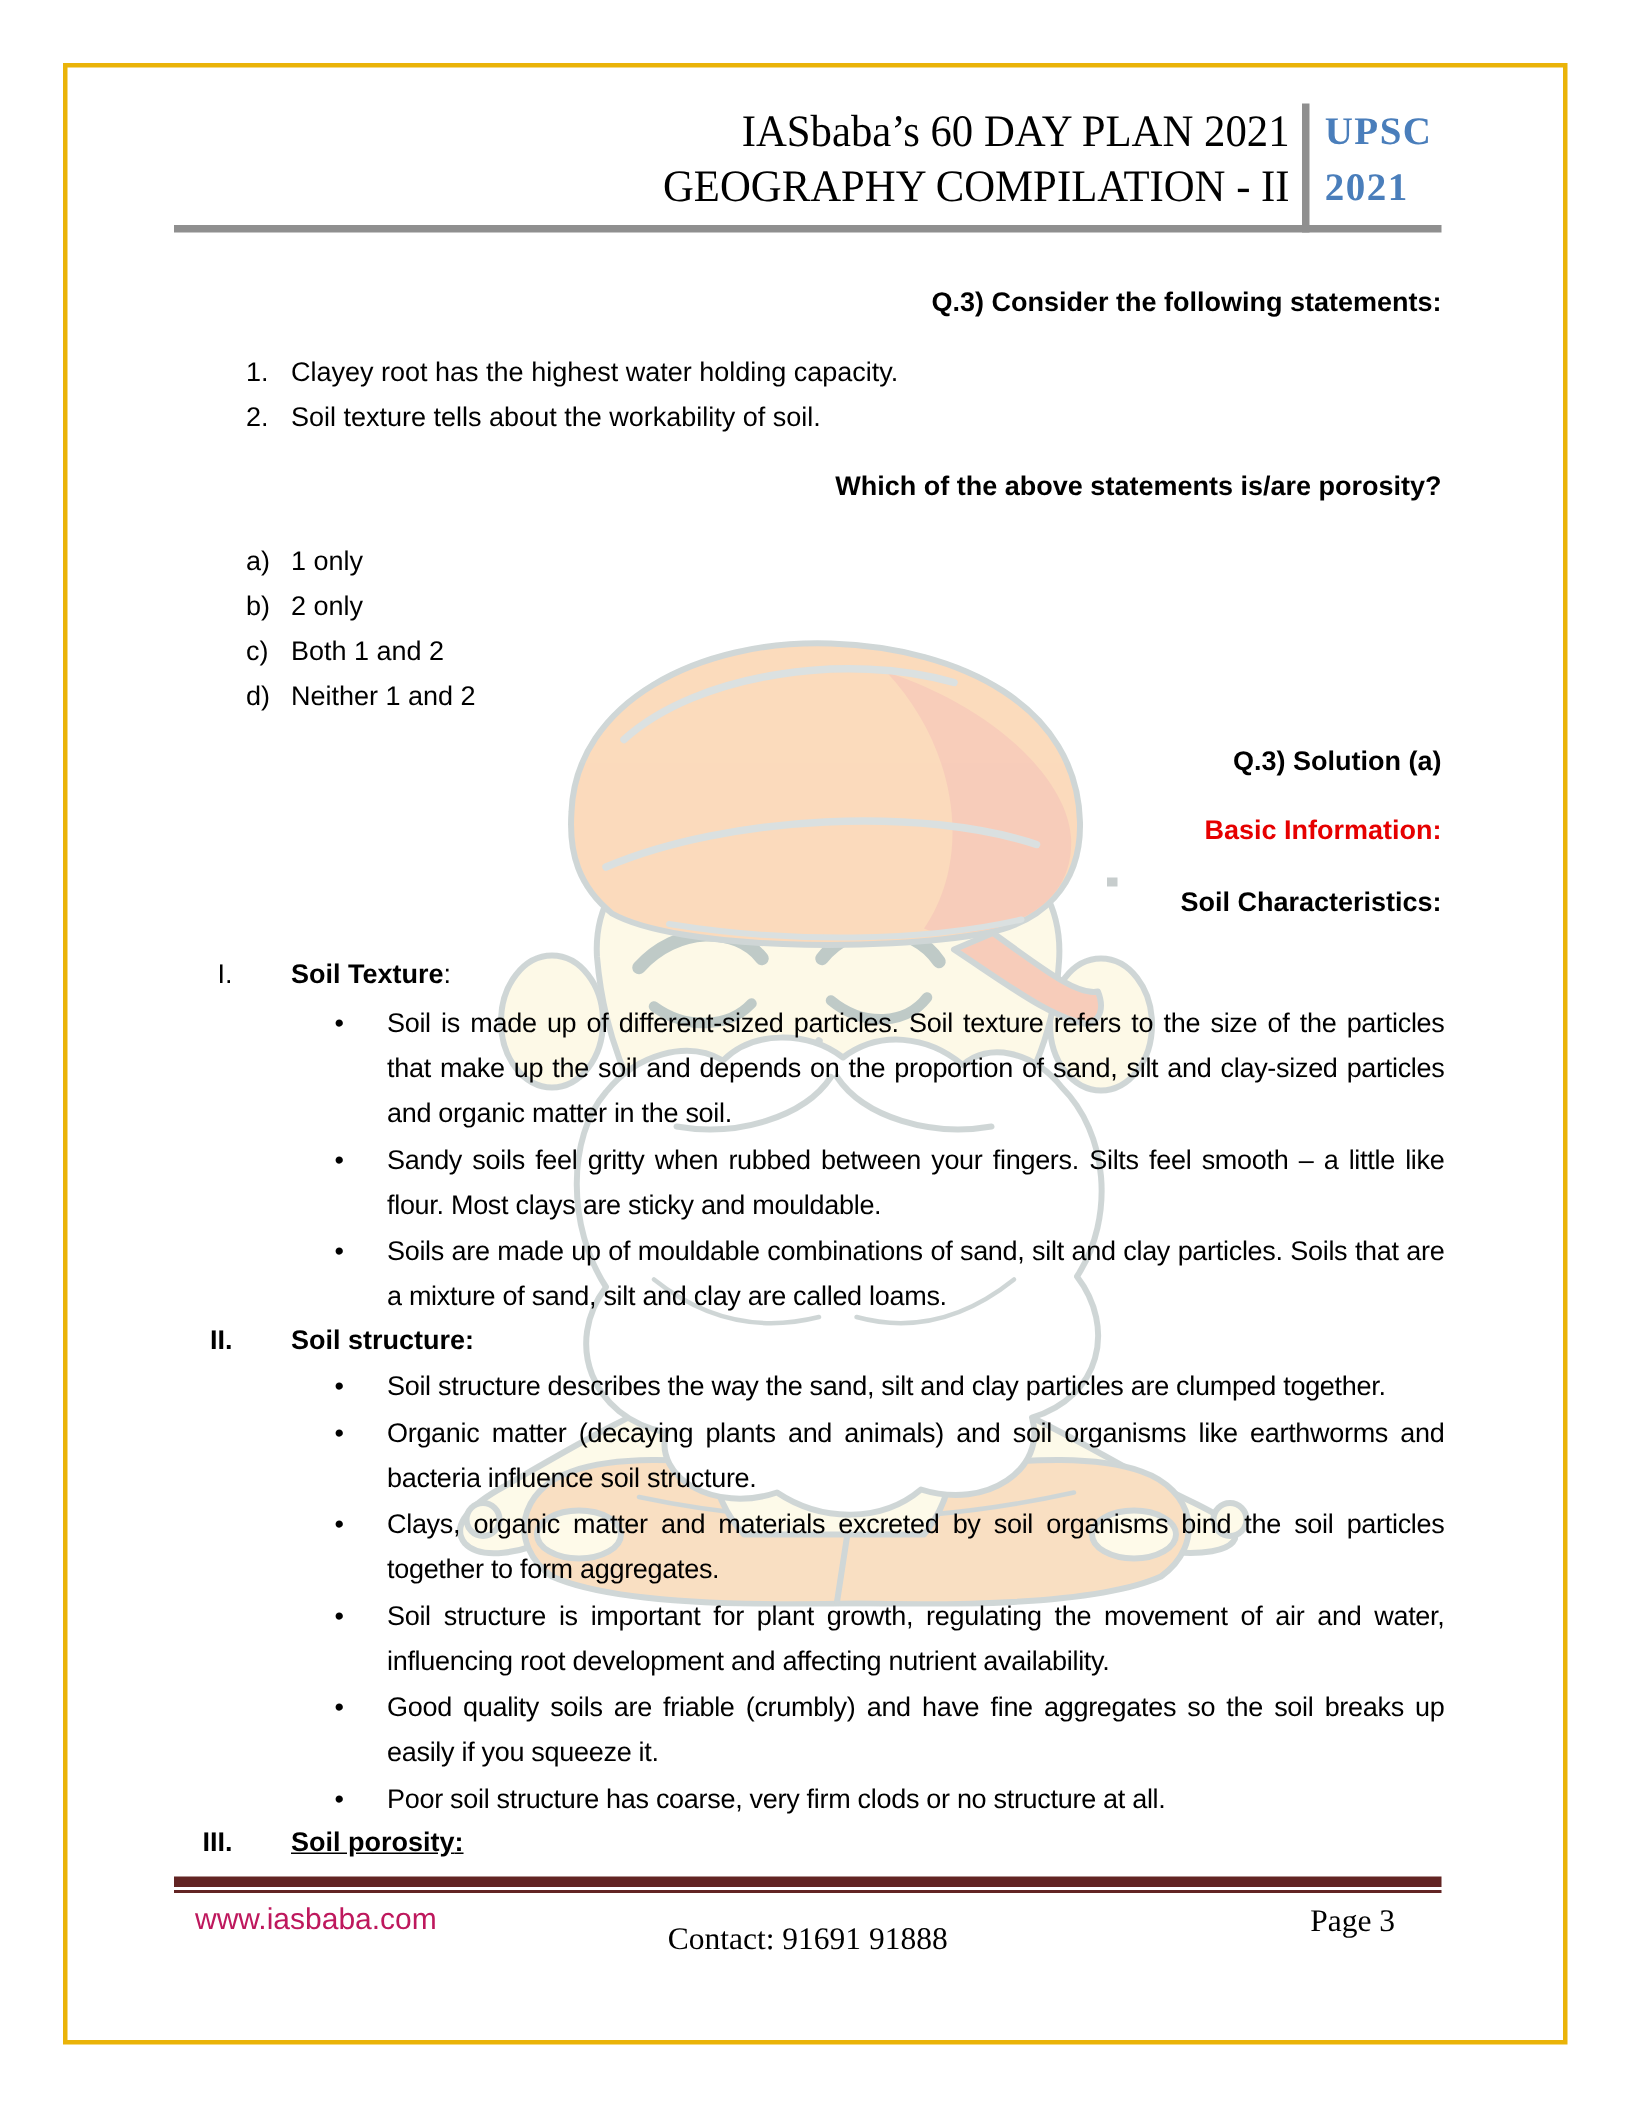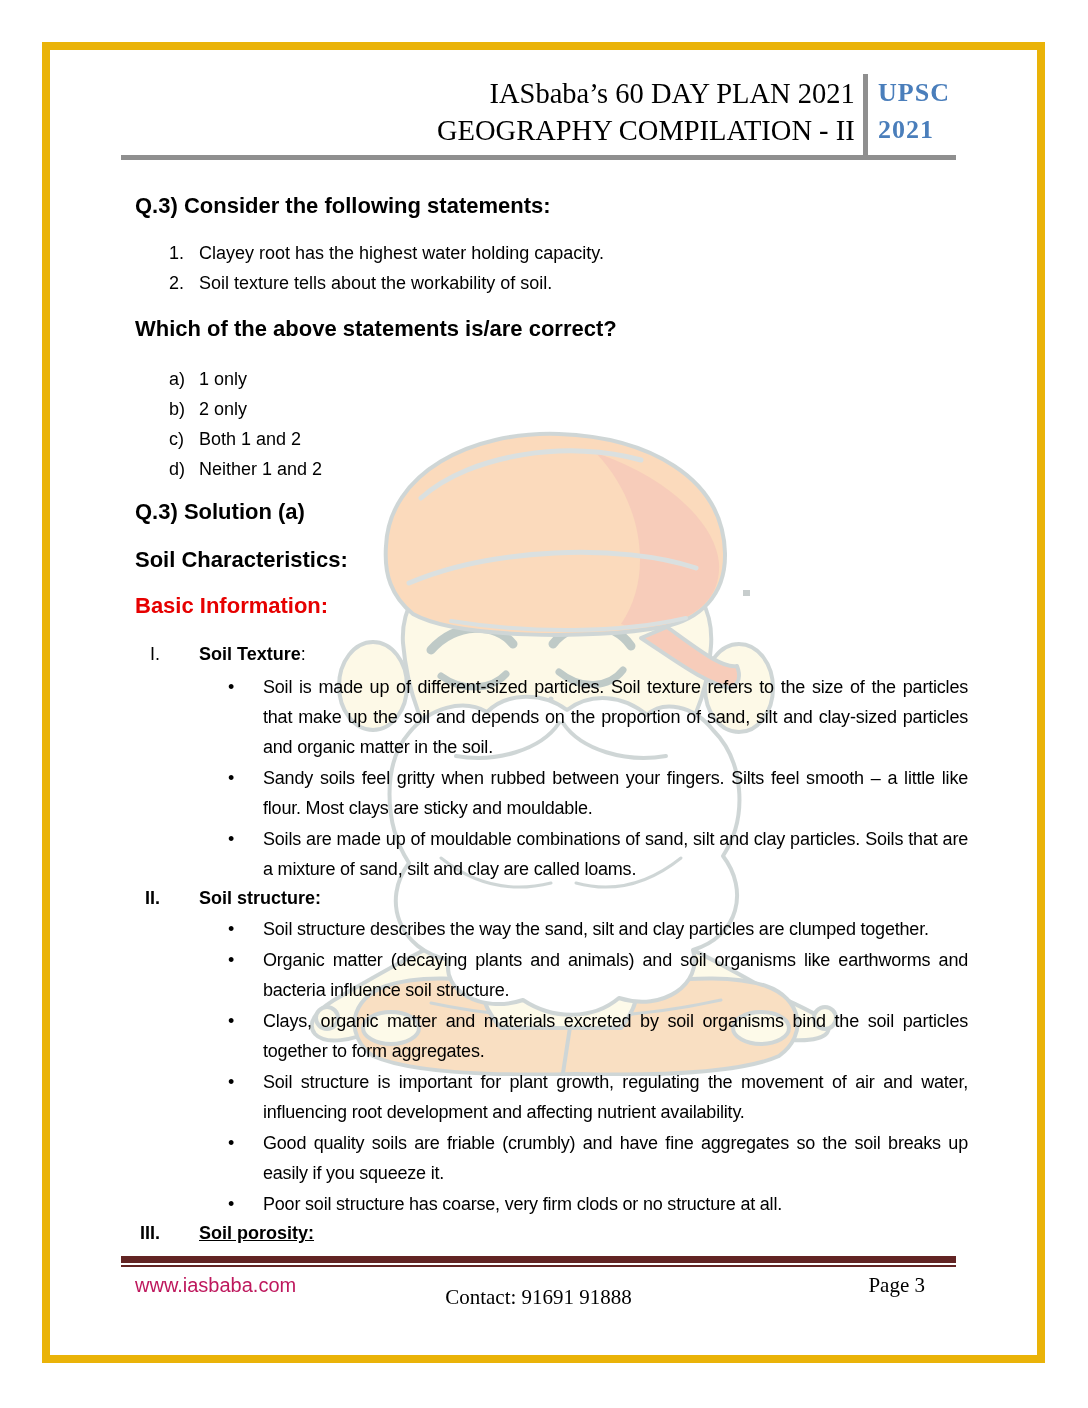--- a/index.html
+++ b/index.html
@@ -1,28 +1,28 @@
 <!DOCTYPE html>
 <html><head>
 <meta charset="utf-8">
 <style>
   html,body{margin:0;padding:0;background:#fff;}
   body{width:1088px;height:1408px;font-family:"Liberation Sans",sans-serif;color:#000;}
   .page{position:relative;width:1088px;height:1408px;background:#fff;}
-  .sheet{position:absolute;left:42px;top:42px;width:1003px;height:1321px;border:8px solid #eab308;box-sizing:border-box;background:#fff;overflow:hidden;}
+  .sheet{position:absolute;left:42px;top:42px;width:1003px;height:1321px;border:3px solid #eab308;box-sizing:border-box;background:#fff;overflow:hidden;}
   .watermark{position:absolute;left:241px;top:378px;z-index:0;}
   .inner{position:relative;z-index:1;margin:0 81px 0 71px;}
   
   .header{display:flex;justify-content:flex-end;align-items:flex-start;margin-top:24px;height:74px;padding-right:6px;}
   .title{font-family:"Liberation Serif",serif;font-size:30px;line-height:37px;text-align:right;white-space:nowrap;transform:scaleX(0.95);transform-origin:100% 0;}
   .vdiv{width:5px;height:86px;background:#8f8f8f;margin-left:8px;margin-right:10px;flex:0 0 auto;}
   .badge{font-family:"Liberation Serif",serif;font-size:26px;line-height:37px;font-weight:700;color:#4a7ebb;letter-spacing:1px;}
   .hrule{height:5px;background:#8f8f8f;margin-top:7px;}
   
-  .para{font-size:22px;line-height:26px;margin:0;padding-left:14px;}
+  .para{font-size:18px;line-height:26px;margin:0;padding-left:14px;text-align:right;}
   .bold{font-weight:700;}
   .red{color:#e60000;}
   .q-heading{margin-top:33px;}
   .numlist{margin-top:19px;}
   .numlist.options{margin-top:22px;}
   .li{position:relative;font-size:18px;line-height:30px;padding-left:78px;}
   .li .marker{position:absolute;left:48px;top:0;}
   .prompt{margin-top:18px;}
   .solution{margin-top:15px;}
   .basic{margin-top:20px;}
@@ -121,21 +121,21 @@
         <div class="li">
           <span class="marker">1.</span>
           <span>Clayey root has the highest water holding capacity.</span>
         </div>
         <div class="li">
           <span class="marker">2.</span>
           <span>Soil texture tells about the workability of soil.</span>
         </div>
       </div>
 
-      <p class="para bold prompt">Which of the above statements is/are correct?</p>
+      <p class="para bold prompt">Which of the above statements is/are porosity?</p>
 
       <div class="numlist options">
         <div class="li">
           <span class="marker">a)</span>
           <span>1 only</span>
         </div>
         <div class="li">
           <span class="marker">b)</span>
           <span>2 only</span>
         </div>
@@ -143,22 +143,22 @@
           <span class="marker">c)</span>
           <span>Both 1 and 2</span>
         </div>
         <div class="li">
           <span class="marker">d)</span>
           <span>Neither 1 and 2</span>
         </div>
       </div>
 
       <p class="para bold solution">Q.3) Solution (a)</p>
+      <p class="para bold red basic">Basic Information:</p>
       <p class="para bold soilchar">Soil Characteristics:</p>
-      <p class="para bold red basic">Basic Information:</p>
 
       <div class="section sec-i">
         <div class="sec-head">
           <span class="roman">I.</span><span class="label">Soil Texture</span><span class="suffix">:</span>
         </div>
         <div class="bullets">
           <div class="bullet">
             <span class="dot">•</span>
             <p class="btext"><span>Soil is made up of different-sized particles. Soil texture refers to the size of the particles that make up the soil and depends on the proportion of sand, silt and clay-sized particles and organic matter in the soil.</span><span class="b"></span><span></span></p>
           </div>

